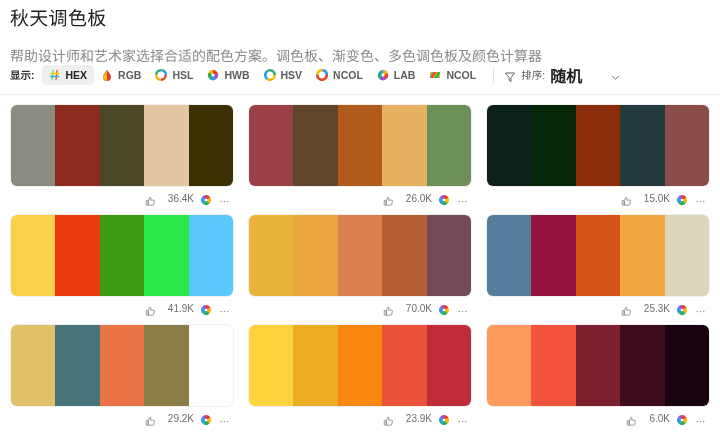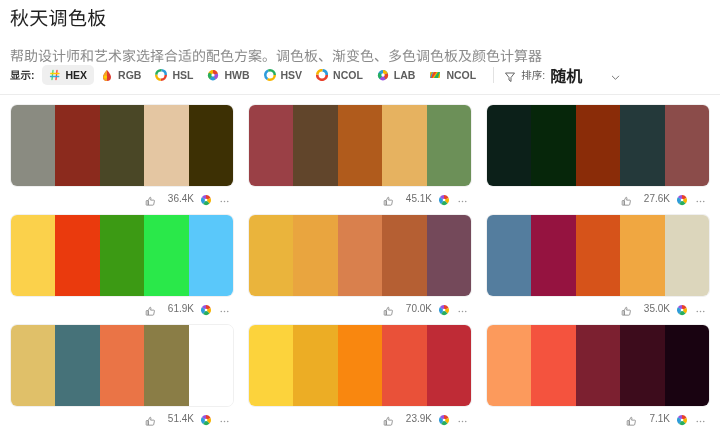--- a/index.html
+++ b/index.html
@@ -365,21 +365,21 @@
           <div class="swatch" style="background: rgb(176, 91, 28);"></div>
           <div class="swatch" style="background: rgb(230, 178, 96);"></div>
           <div class="swatch" style="background: rgb(108, 144, 88);"></div>
         </div>
         <div class="card-footer">
           <div class="like-group">
             <span class="thumb-icon"><svg viewBox="0 0 24 24" width="11" height="11">
                 <path d="M7 10 L10.5 3.2 A1.6 1.6 0 0 1 13 4.6 L12.3 9 L18.8 9 A1.8 1.8 0 0 1 20.5 11.2 L19 18.4 A2 2 0 0 1 17 20 L7 20 Z" fill="none" stroke="#6d6d6d" stroke-width="1.5" stroke-linejoin="round"></path>
                 <rect x="2.6" y="10" width="4.4" height="10" rx="1" fill="none" stroke="#6d6d6d" stroke-width="1.5"></rect>
               </svg></span>
-            <span class="like-count">45.1K</span>
+            <span class="like-count">26.0K</span>
           </div>
           <span class="palette-icon"><svg viewBox="0 0 24 24" width="12" height="12">
               <circle cx="12" cy="12" r="10" fill="#f2efe6"></circle>
               <path d="M12 2 A10 10 0 0 1 21 8 L12 12 Z" fill="#e8412c"></path>
               <path d="M21 8 A10 10 0 0 1 19 19 L12 12 Z" fill="#f7b500"></path>
               <path d="M19 19 A10 10 0 0 1 6 20 L12 12 Z" fill="#27ae60"></path>
               <path d="M6 20 A10 10 0 0 1 4 6 L12 12 Z" fill="#2d9cdb"></path>
               <path d="M4 6 A10 10 0 0 1 12 2 L12 12 Z" fill="#9b51e0"></path>
               <circle cx="12" cy="12" r="2.6" fill="#ffffff"></circle>
             </svg></span>
@@ -397,21 +397,21 @@
           <div class="swatch" style="background: rgb(138, 44, 8);"></div>
           <div class="swatch" style="background: rgb(36, 57, 58);"></div>
           <div class="swatch" style="background: rgb(139, 76, 74);"></div>
         </div>
         <div class="card-footer">
           <div class="like-group">
             <span class="thumb-icon"><svg viewBox="0 0 24 24" width="11" height="11">
                 <path d="M7 10 L10.5 3.2 A1.6 1.6 0 0 1 13 4.6 L12.3 9 L18.8 9 A1.8 1.8 0 0 1 20.5 11.2 L19 18.4 A2 2 0 0 1 17 20 L7 20 Z" fill="none" stroke="#6d6d6d" stroke-width="1.5" stroke-linejoin="round"></path>
                 <rect x="2.6" y="10" width="4.4" height="10" rx="1" fill="none" stroke="#6d6d6d" stroke-width="1.5"></rect>
               </svg></span>
-            <span class="like-count">27.6K</span>
+            <span class="like-count">15.0K</span>
           </div>
           <span class="palette-icon"><svg viewBox="0 0 24 24" width="12" height="12">
               <circle cx="12" cy="12" r="10" fill="#f2efe6"></circle>
               <path d="M12 2 A10 10 0 0 1 21 8 L12 12 Z" fill="#e8412c"></path>
               <path d="M21 8 A10 10 0 0 1 19 19 L12 12 Z" fill="#f7b500"></path>
               <path d="M19 19 A10 10 0 0 1 6 20 L12 12 Z" fill="#27ae60"></path>
               <path d="M6 20 A10 10 0 0 1 4 6 L12 12 Z" fill="#2d9cdb"></path>
               <path d="M4 6 A10 10 0 0 1 12 2 L12 12 Z" fill="#9b51e0"></path>
               <circle cx="12" cy="12" r="2.6" fill="#ffffff"></circle>
             </svg></span>
@@ -429,21 +429,21 @@
           <div class="swatch" style="background: rgb(60, 154, 20);"></div>
           <div class="swatch" style="background: rgb(42, 232, 74);"></div>
           <div class="swatch" style="background: rgb(90, 200, 250);"></div>
         </div>
         <div class="card-footer">
           <div class="like-group">
             <span class="thumb-icon"><svg viewBox="0 0 24 24" width="11" height="11">
                 <path d="M7 10 L10.5 3.2 A1.6 1.6 0 0 1 13 4.6 L12.3 9 L18.8 9 A1.8 1.8 0 0 1 20.5 11.2 L19 18.4 A2 2 0 0 1 17 20 L7 20 Z" fill="none" stroke="#6d6d6d" stroke-width="1.5" stroke-linejoin="round"></path>
                 <rect x="2.6" y="10" width="4.4" height="10" rx="1" fill="none" stroke="#6d6d6d" stroke-width="1.5"></rect>
               </svg></span>
-            <span class="like-count">61.9K</span>
+            <span class="like-count">41.9K</span>
           </div>
           <span class="palette-icon"><svg viewBox="0 0 24 24" width="12" height="12">
               <circle cx="12" cy="12" r="10" fill="#f2efe6"></circle>
               <path d="M12 2 A10 10 0 0 1 21 8 L12 12 Z" fill="#e8412c"></path>
               <path d="M21 8 A10 10 0 0 1 19 19 L12 12 Z" fill="#f7b500"></path>
               <path d="M19 19 A10 10 0 0 1 6 20 L12 12 Z" fill="#27ae60"></path>
               <path d="M6 20 A10 10 0 0 1 4 6 L12 12 Z" fill="#2d9cdb"></path>
               <path d="M4 6 A10 10 0 0 1 12 2 L12 12 Z" fill="#9b51e0"></path>
               <circle cx="12" cy="12" r="2.6" fill="#ffffff"></circle>
             </svg></span>
@@ -493,21 +493,21 @@
           <div class="swatch" style="background: rgb(214, 83, 26);"></div>
           <div class="swatch" style="background: rgb(240, 167, 65);"></div>
           <div class="swatch" style="background: rgb(220, 214, 188);"></div>
         </div>
         <div class="card-footer">
           <div class="like-group">
             <span class="thumb-icon"><svg viewBox="0 0 24 24" width="11" height="11">
                 <path d="M7 10 L10.5 3.2 A1.6 1.6 0 0 1 13 4.6 L12.3 9 L18.8 9 A1.8 1.8 0 0 1 20.5 11.2 L19 18.4 A2 2 0 0 1 17 20 L7 20 Z" fill="none" stroke="#6d6d6d" stroke-width="1.5" stroke-linejoin="round"></path>
                 <rect x="2.6" y="10" width="4.4" height="10" rx="1" fill="none" stroke="#6d6d6d" stroke-width="1.5"></rect>
               </svg></span>
-            <span class="like-count">35.0K</span>
+            <span class="like-count">25.3K</span>
           </div>
           <span class="palette-icon"><svg viewBox="0 0 24 24" width="12" height="12">
               <circle cx="12" cy="12" r="10" fill="#f2efe6"></circle>
               <path d="M12 2 A10 10 0 0 1 21 8 L12 12 Z" fill="#e8412c"></path>
               <path d="M21 8 A10 10 0 0 1 19 19 L12 12 Z" fill="#f7b500"></path>
               <path d="M19 19 A10 10 0 0 1 6 20 L12 12 Z" fill="#27ae60"></path>
               <path d="M6 20 A10 10 0 0 1 4 6 L12 12 Z" fill="#2d9cdb"></path>
               <path d="M4 6 A10 10 0 0 1 12 2 L12 12 Z" fill="#9b51e0"></path>
               <circle cx="12" cy="12" r="2.6" fill="#ffffff"></circle>
             </svg></span>
@@ -525,21 +525,21 @@
           <div class="swatch" style="background: rgb(234, 116, 70);"></div>
           <div class="swatch" style="background: rgb(138, 125, 70);"></div>
           <div class="swatch" style="background: rgb(255, 255, 255);"></div>
         </div>
         <div class="card-footer">
           <div class="like-group">
             <span class="thumb-icon"><svg viewBox="0 0 24 24" width="11" height="11">
                 <path d="M7 10 L10.5 3.2 A1.6 1.6 0 0 1 13 4.6 L12.3 9 L18.8 9 A1.8 1.8 0 0 1 20.5 11.2 L19 18.4 A2 2 0 0 1 17 20 L7 20 Z" fill="none" stroke="#6d6d6d" stroke-width="1.5" stroke-linejoin="round"></path>
                 <rect x="2.6" y="10" width="4.4" height="10" rx="1" fill="none" stroke="#6d6d6d" stroke-width="1.5"></rect>
               </svg></span>
-            <span class="like-count">51.4K</span>
+            <span class="like-count">29.2K</span>
           </div>
           <span class="palette-icon"><svg viewBox="0 0 24 24" width="12" height="12">
               <circle cx="12" cy="12" r="10" fill="#f2efe6"></circle>
               <path d="M12 2 A10 10 0 0 1 21 8 L12 12 Z" fill="#e8412c"></path>
               <path d="M21 8 A10 10 0 0 1 19 19 L12 12 Z" fill="#f7b500"></path>
               <path d="M19 19 A10 10 0 0 1 6 20 L12 12 Z" fill="#27ae60"></path>
               <path d="M6 20 A10 10 0 0 1 4 6 L12 12 Z" fill="#2d9cdb"></path>
               <path d="M4 6 A10 10 0 0 1 12 2 L12 12 Z" fill="#9b51e0"></path>
               <circle cx="12" cy="12" r="2.6" fill="#ffffff"></circle>
             </svg></span>
@@ -589,21 +589,21 @@
           <div class="swatch" style="background: rgb(124, 32, 48);"></div>
           <div class="swatch" style="background: rgb(61, 12, 28);"></div>
           <div class="swatch" style="background: rgb(25, 3, 17);"></div>
         </div>
         <div class="card-footer">
           <div class="like-group">
             <span class="thumb-icon"><svg viewBox="0 0 24 24" width="11" height="11">
                 <path d="M7 10 L10.5 3.2 A1.6 1.6 0 0 1 13 4.6 L12.3 9 L18.8 9 A1.8 1.8 0 0 1 20.5 11.2 L19 18.4 A2 2 0 0 1 17 20 L7 20 Z" fill="none" stroke="#6d6d6d" stroke-width="1.5" stroke-linejoin="round"></path>
                 <rect x="2.6" y="10" width="4.4" height="10" rx="1" fill="none" stroke="#6d6d6d" stroke-width="1.5"></rect>
               </svg></span>
-            <span class="like-count">7.1K</span>
+            <span class="like-count">6.0K</span>
           </div>
           <span class="palette-icon"><svg viewBox="0 0 24 24" width="12" height="12">
               <circle cx="12" cy="12" r="10" fill="#f2efe6"></circle>
               <path d="M12 2 A10 10 0 0 1 21 8 L12 12 Z" fill="#e8412c"></path>
               <path d="M21 8 A10 10 0 0 1 19 19 L12 12 Z" fill="#f7b500"></path>
               <path d="M19 19 A10 10 0 0 1 6 20 L12 12 Z" fill="#27ae60"></path>
               <path d="M6 20 A10 10 0 0 1 4 6 L12 12 Z" fill="#2d9cdb"></path>
               <path d="M4 6 A10 10 0 0 1 12 2 L12 12 Z" fill="#9b51e0"></path>
               <circle cx="12" cy="12" r="2.6" fill="#ffffff"></circle>
             </svg></span>

